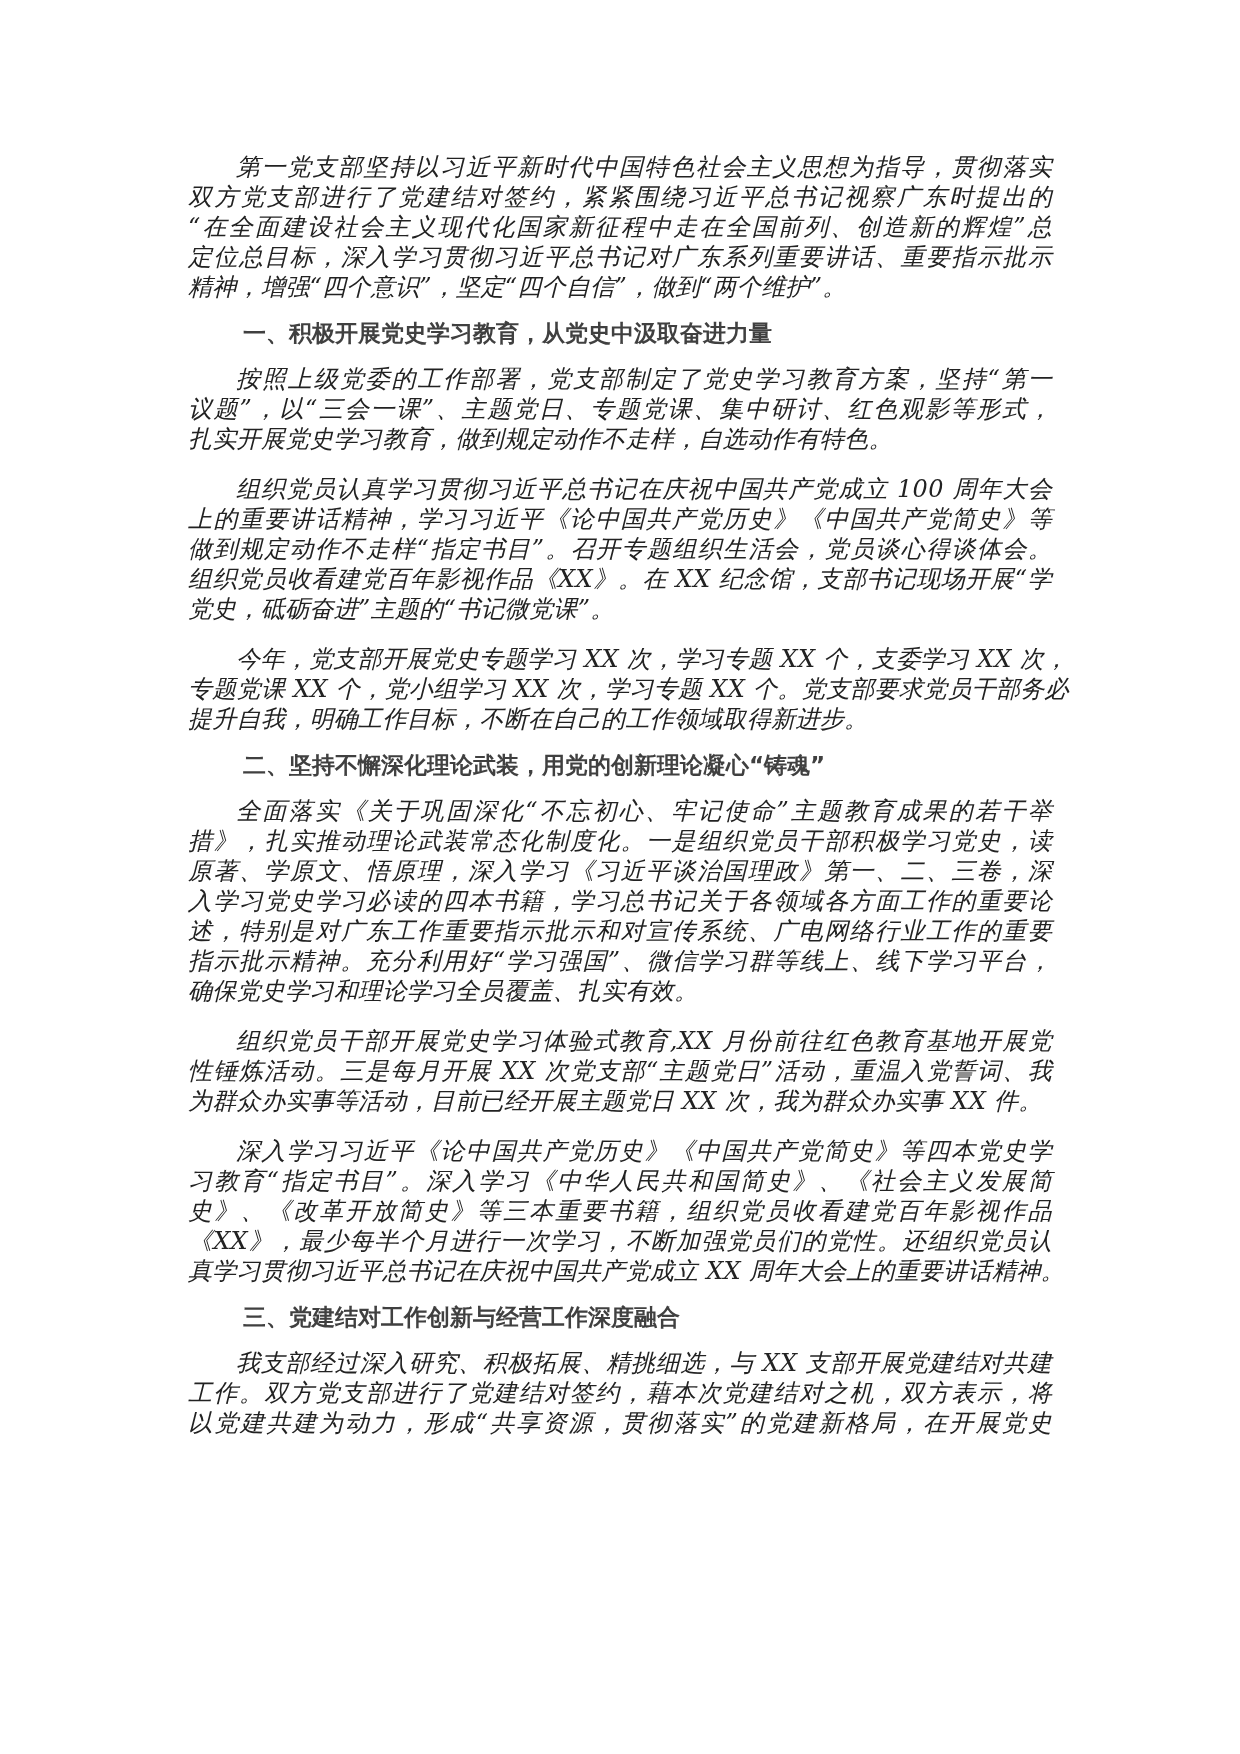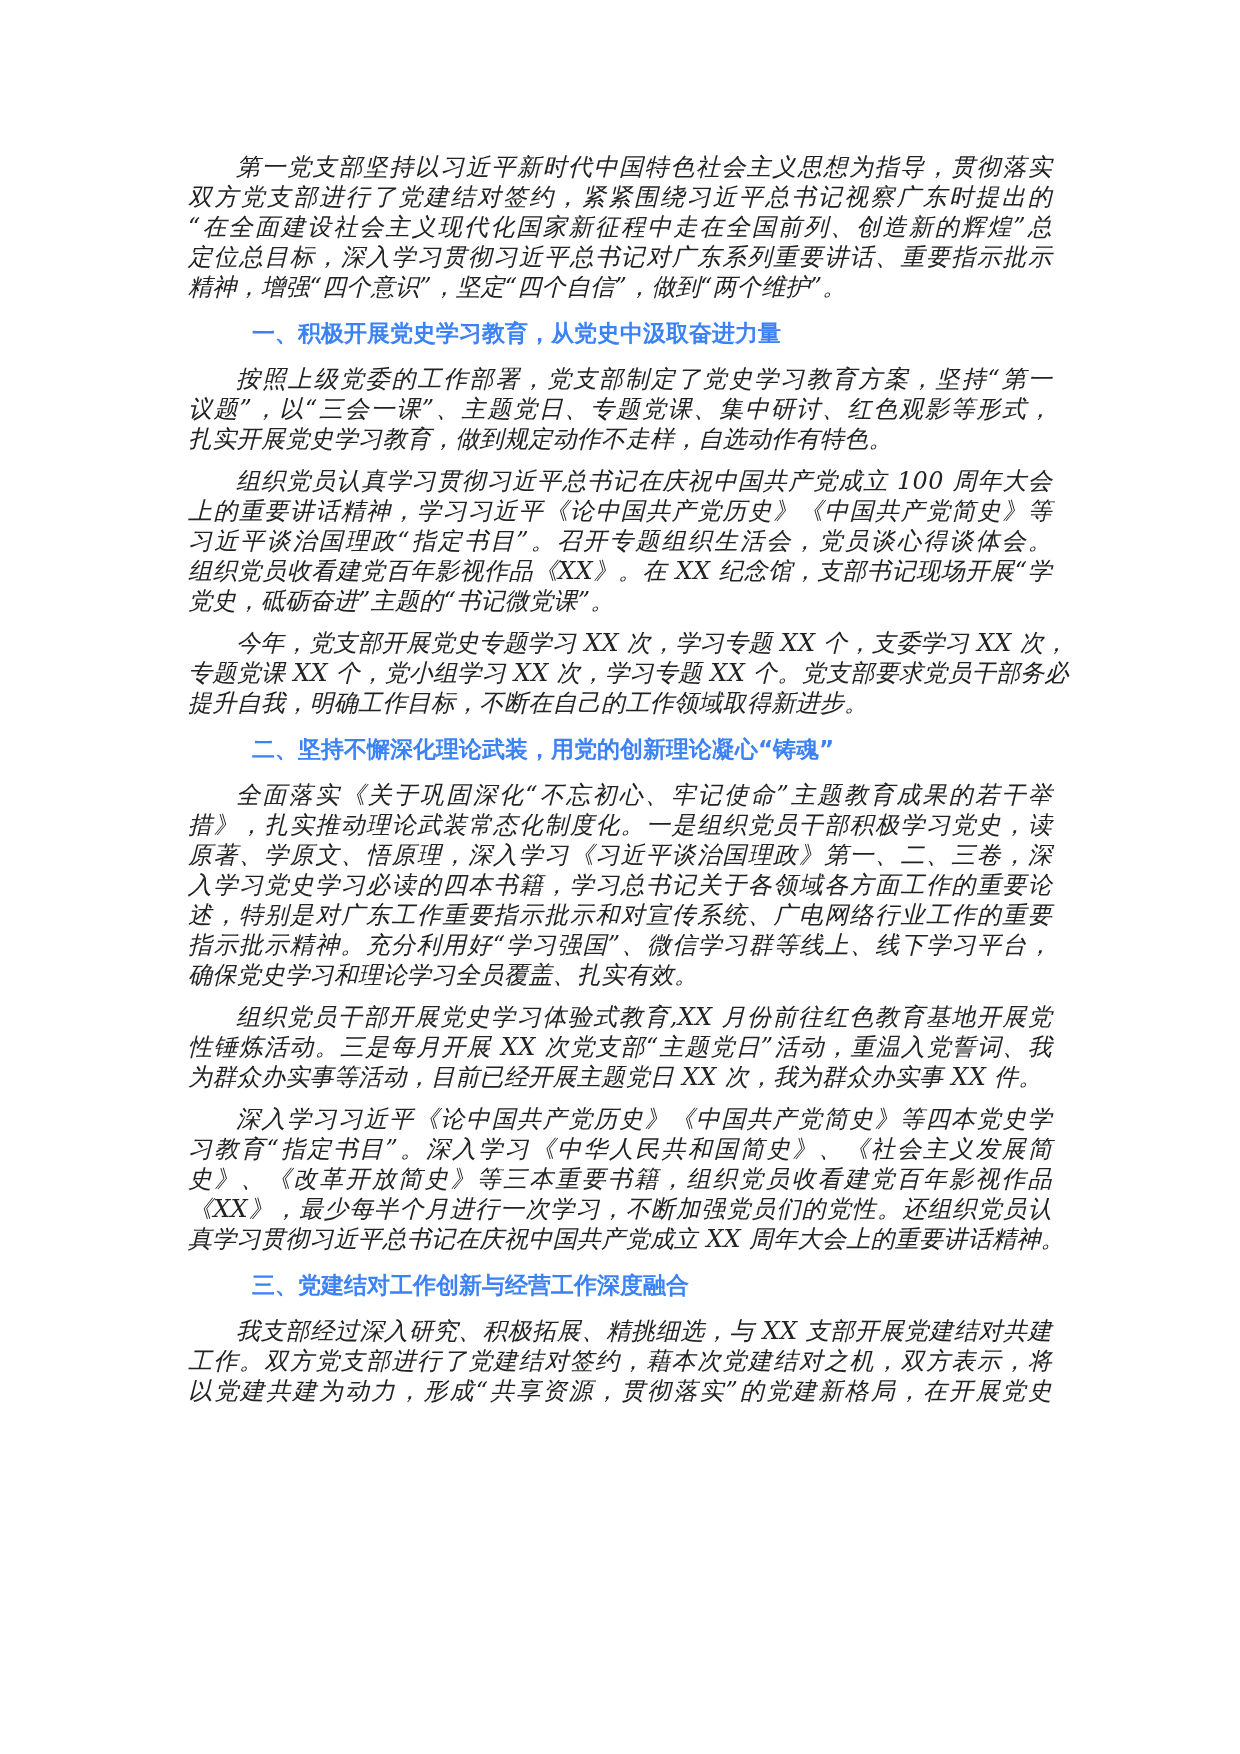--- a/index.html
+++ b/index.html
@@ -1,24 +1,24 @@
 <!DOCTYPE html>
 <html><head>
 <meta charset="utf-8">
 <style>
   html, body { margin:0; padding:0; background:#ffffff; }
   body { width:1240px; height:1754px; position:relative; overflow:hidden;
          font-family:"DejaVu Serif","Liberation Serif",serif; color:#222; }
   .page { position:absolute; left:188px; top:152px; width:864px; }
   .para { margin:0; font-size:24px; line-height:30px; text-align:justify;
           text-indent:48px; letter-spacing:0.3px; }
-  .para + .para { margin-top:12px; }
-  .heading { margin:16px; font-size:23px; line-height:30px; font-weight:bold;
+  .para + .para { margin-top:20px; }
+  .heading { margin:7px; font-size:23px; line-height:30px; font-weight:bold;
              font-family:"DejaVu Sans","Liberation Sans",sans-serif;
-             text-indent:48px; color:#3b82f6; margin-top:16px; margin-bottom:16px; }
+             text-indent:48px; color:#404040; margin-top:16px; margin-bottom:16px; }
   .line { display:block; white-space:nowrap; text-align-last:justify;font-style:italic; }
   .line.last { text-align-last:left; }
   .para .line:not(:first-child) { text-indent:0; }
 </style>
 </head>
 <body>
 
 <div class="page">
 
   <p class="para">
@@ -32,21 +32,21 @@
   <h2 class="heading">一、积极开展党史学习教育，从党史中汲取奋进力量</h2>
 
   <p class="para">
     <span class="line">按照上级党委的工作部署，党支部制定了党史学习教育方案，坚持“第一</span>
     <span class="line">议题”，以“三会一课”、主题党日、专题党课、集中研讨、红色观影等形式，</span>
     <span class="line last">扎实开展党史学习教育，做到规定动作不走样，自选动作有特色。</span>
   </p>
   <p class="para">
     <span class="line">组织党员认真学习贯彻习近平总书记在庆祝中国共产党成立 100 周年大会</span>
     <span class="line">上的重要讲话精神，学习习近平《论中国共产党历史》《中国共产党简史》等</span>
-    <span class="line">习近平谈治国理政“指定书目”。召开专题组织生活会，党员谈心得谈体会。</span>
+    <span class="line">做到规定动作不走样“指定书目”。召开专题组织生活会，党员谈心得谈体会。</span>
     <span class="line">组织党员收看建党百年影视作品《XX》。在 XX 纪念馆，支部书记现场开展“学</span>
     <span class="line last">党史，砥砺奋进”主题的“书记微党课”。</span>
   </p>
   <p class="para">
     <span class="line">今年，党支部开展党史专题学习 XX 次，学习专题 XX 个，支委学习 XX 次，</span>
     <span class="line">专题党课 XX 个，党小组学习 XX 次，学习专题 XX 个。党支部要求党员干部务必</span>
     <span class="line last">提升自我，明确工作目标，不断在自己的工作领域取得新进步。</span>
   </p>
 
   <h2 class="heading">二、坚持不懈深化理论武装，用党的创新理论凝心“铸魂”</h2>

